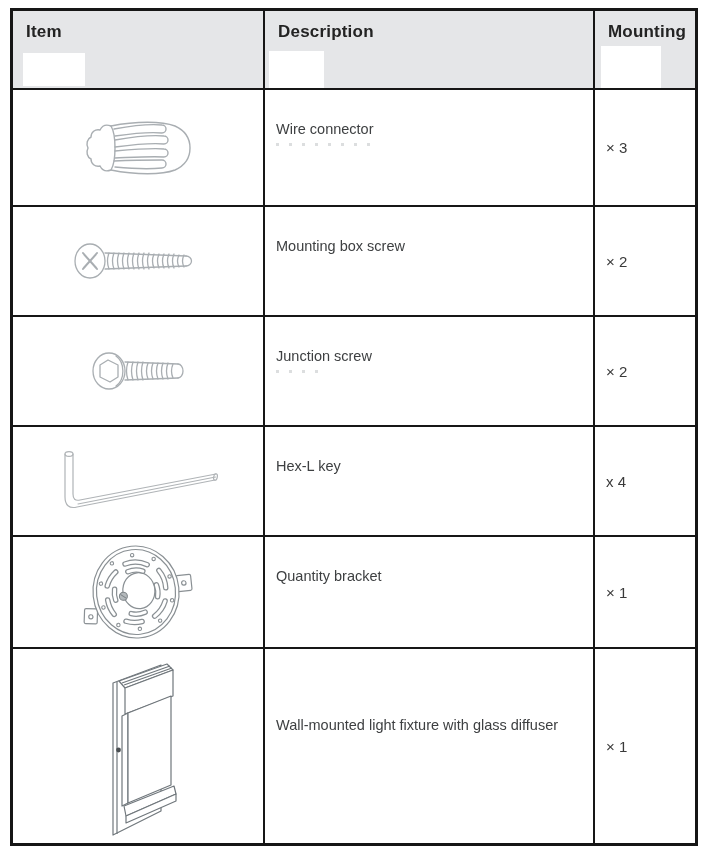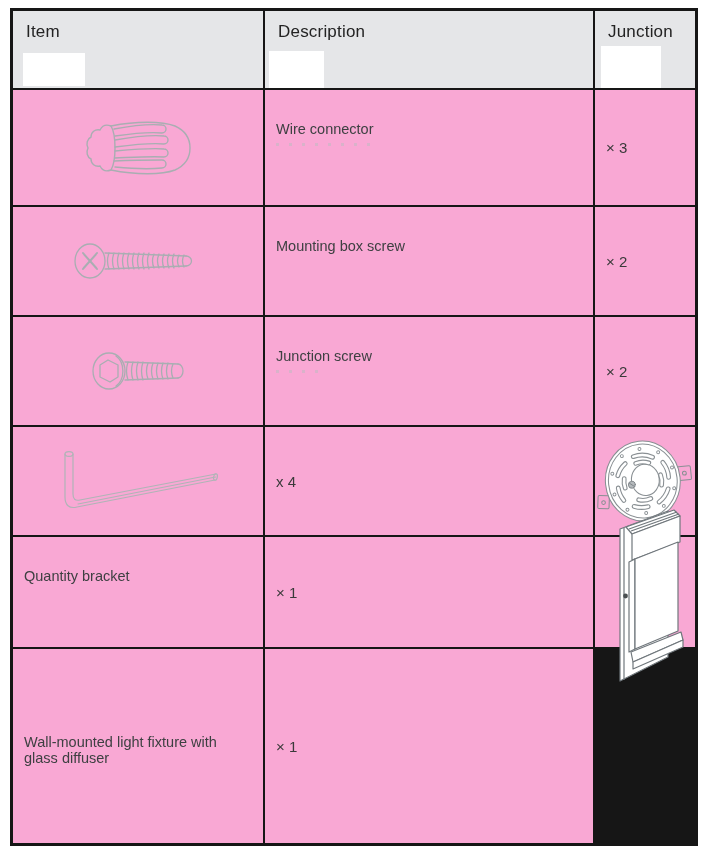--- a/index.html
+++ b/index.html
@@ -3,29 +3,29 @@
 <meta charset="utf-8">
 <style>
   html,body{margin:0;padding:0;background:#fff;}
   body{width:704px;height:852px;position:relative;font-family:"Liberation Sans",sans-serif;overflow:hidden;}
   .parts-table{
     position:absolute;left:10px;top:8px;width:688px;height:838px;box-sizing:border-box;
     border:3px solid #161616;background:#161616;
     display:grid;grid-template-columns:250px 328px 100px;
     grid-template-rows:77px 115px 108px 108px 108px 110px 194px;gap:2px;
   }
-  .cell{background:#f9a8d4;position:relative;box-sizing:border-box;}
-  .hd{background:#e5e6e8;font-weight:normal;font-size:17px;color:#232323;padding:11px 0 0 13px;letter-spacing:0.2px;}
+  .cell{background:#ffffff;position:relative;box-sizing:border-box;}
+  .hd{background:#e5e6e8;font-weight:bold;font-size:17px;color:#232323;padding:11px 0 0 13px;letter-spacing:0.2px;}
   .patch{position:absolute;background:#ffffff;}
   .patch-item{left:10px;bottom:2px;width:62px;height:33px;}
   .patch-desc{left:4px;bottom:0;width:55px;height:37px;}
   .patch-qty{left:6px;bottom:0;width:60px;height:42px;}
   .item-cell{display:flex;align-items:center;justify-content:center;}
   .desc-cell{padding:31px 14px 0 11px;font-size:14.5px;color:#3e4042;}
-  .desc-center{padding-top:85px;}
+  .desc-center{padding-top:68px;}
   .qty-cell{display:flex;align-items:center;padding-left:11px;font-size:15px;color:#3a3a3a;}
   .remnant{margin-top:6px;height:3px;opacity:.5;
     background:repeating-linear-gradient(90deg,#b9bdbf 0 3px,transparent 3px 13px);}
   .remnant-a{width:98px;}
   .remnant-b{width:52px;}
   svg{display:block;}
 </style>
 </head>
 <body>
 
@@ -33,21 +33,21 @@
 
   <div class="cell hd">
     <span>Item</span>
     <div class="patch patch-item"></div>
   </div>
   <div class="cell hd">
     <span>Description</span>
     <div class="patch patch-desc"></div>
   </div>
   <div class="cell hd">
-    <span>Junction</span>
+    <span>Mounting</span>
     <div class="patch patch-qty"></div>
   </div>
 
   <div class="cell item-cell">
     <svg width="120" height="70" viewBox="0 0 120 70">
       <g fill="none" stroke="#a9aeb2" stroke-width="1.4" stroke-linecap="round">
         <path d="M33 13 C58 8 84 8 97 13 C108 18 112 27 112 35 C112 43 108 52 97 57 C84 62 58 62 33 57"></path>
         <path d="M33 13 C28 11 24 13 22 17 C17 16 13 19 13 24 C9 26 8 31 10 35 C8 39 9 44 13 46 C13 51 17 54 22 53 C24 57 28 59 33 57 C36 52 37 42 37 35 C37 28 36 18 33 13 Z"></path>
         <path d="M36 16 C58 12 74 11 84 12 a4 4 0 0 1 0 8 C74 19 58 20 37 23"></path>
         <path d="M37 27 C60 23 76 22 86 23 a4 4 0 0 1 0 8 C76 30 60 31 37 34"></path>
@@ -105,20 +105,23 @@
   <div class="cell item-cell">
     <svg width="170" height="75" viewBox="0 0 170 75">
       <g fill="none" stroke="#b0b4b7" stroke-width="1.2" stroke-linecap="round">
         <ellipse cx="16" cy="10" rx="4" ry="2.4"></ellipse>
         <path d="M12 10 L12 53 C12 61 16 65 24 63 L162 36"></path>
         <path d="M20 10 L20 50 C20 55 22 57 27 56 L163 30"></path>
         <path d="M25 60 L162.5 33"></path>
         <ellipse cx="162.5" cy="33" rx="1.8" ry="3.3" transform="rotate(12 162.5 33)"></ellipse>
       </g>
     </svg>
+  </div>
+  <div class="cell desc-cell">
+    <span>Hex-L key</span>
   </div>
   <div class="cell qty-cell">
     <span>x 4</span>
   </div>
 
   <div class="cell item-cell">
     <svg width="115" height="100" viewBox="0 0 115 100">
       <g transform="rotate(-6 55 50)" stroke-linecap="round">
         <g fill="none" stroke="#8a9094" stroke-width="1.2">
           <rect x="96" y="38" width="15" height="16" rx="1.5"></rect>

